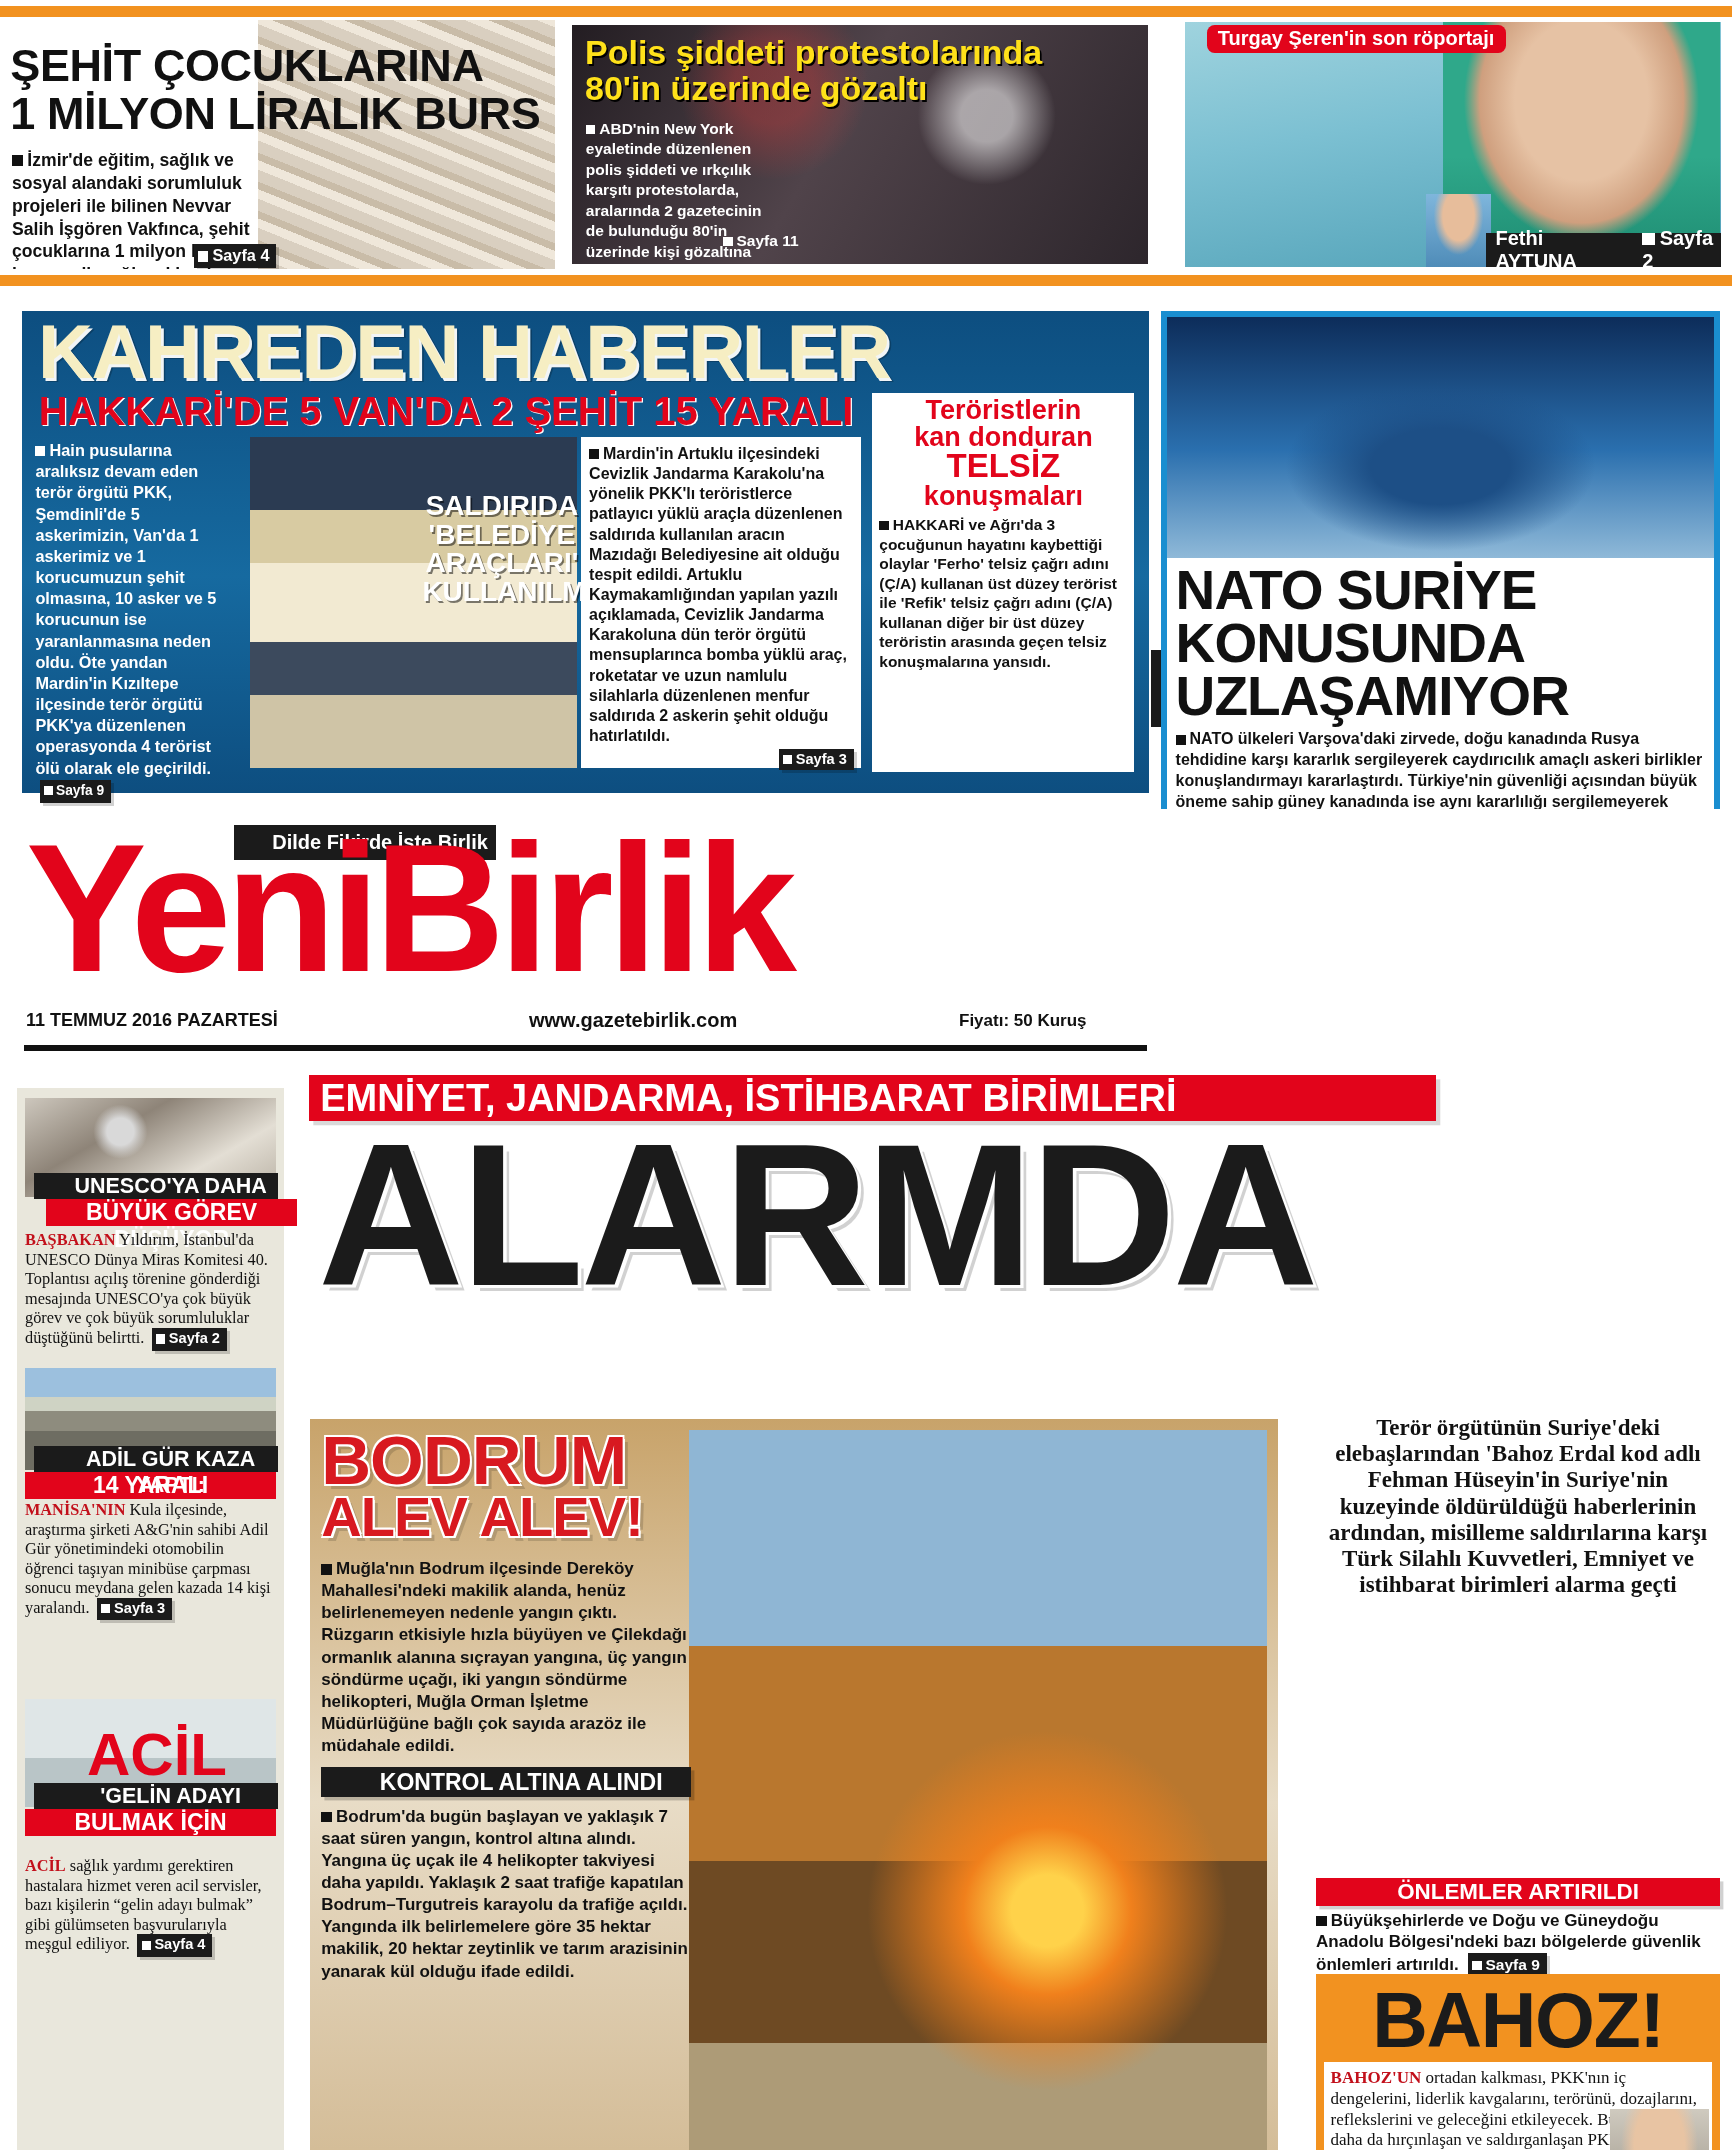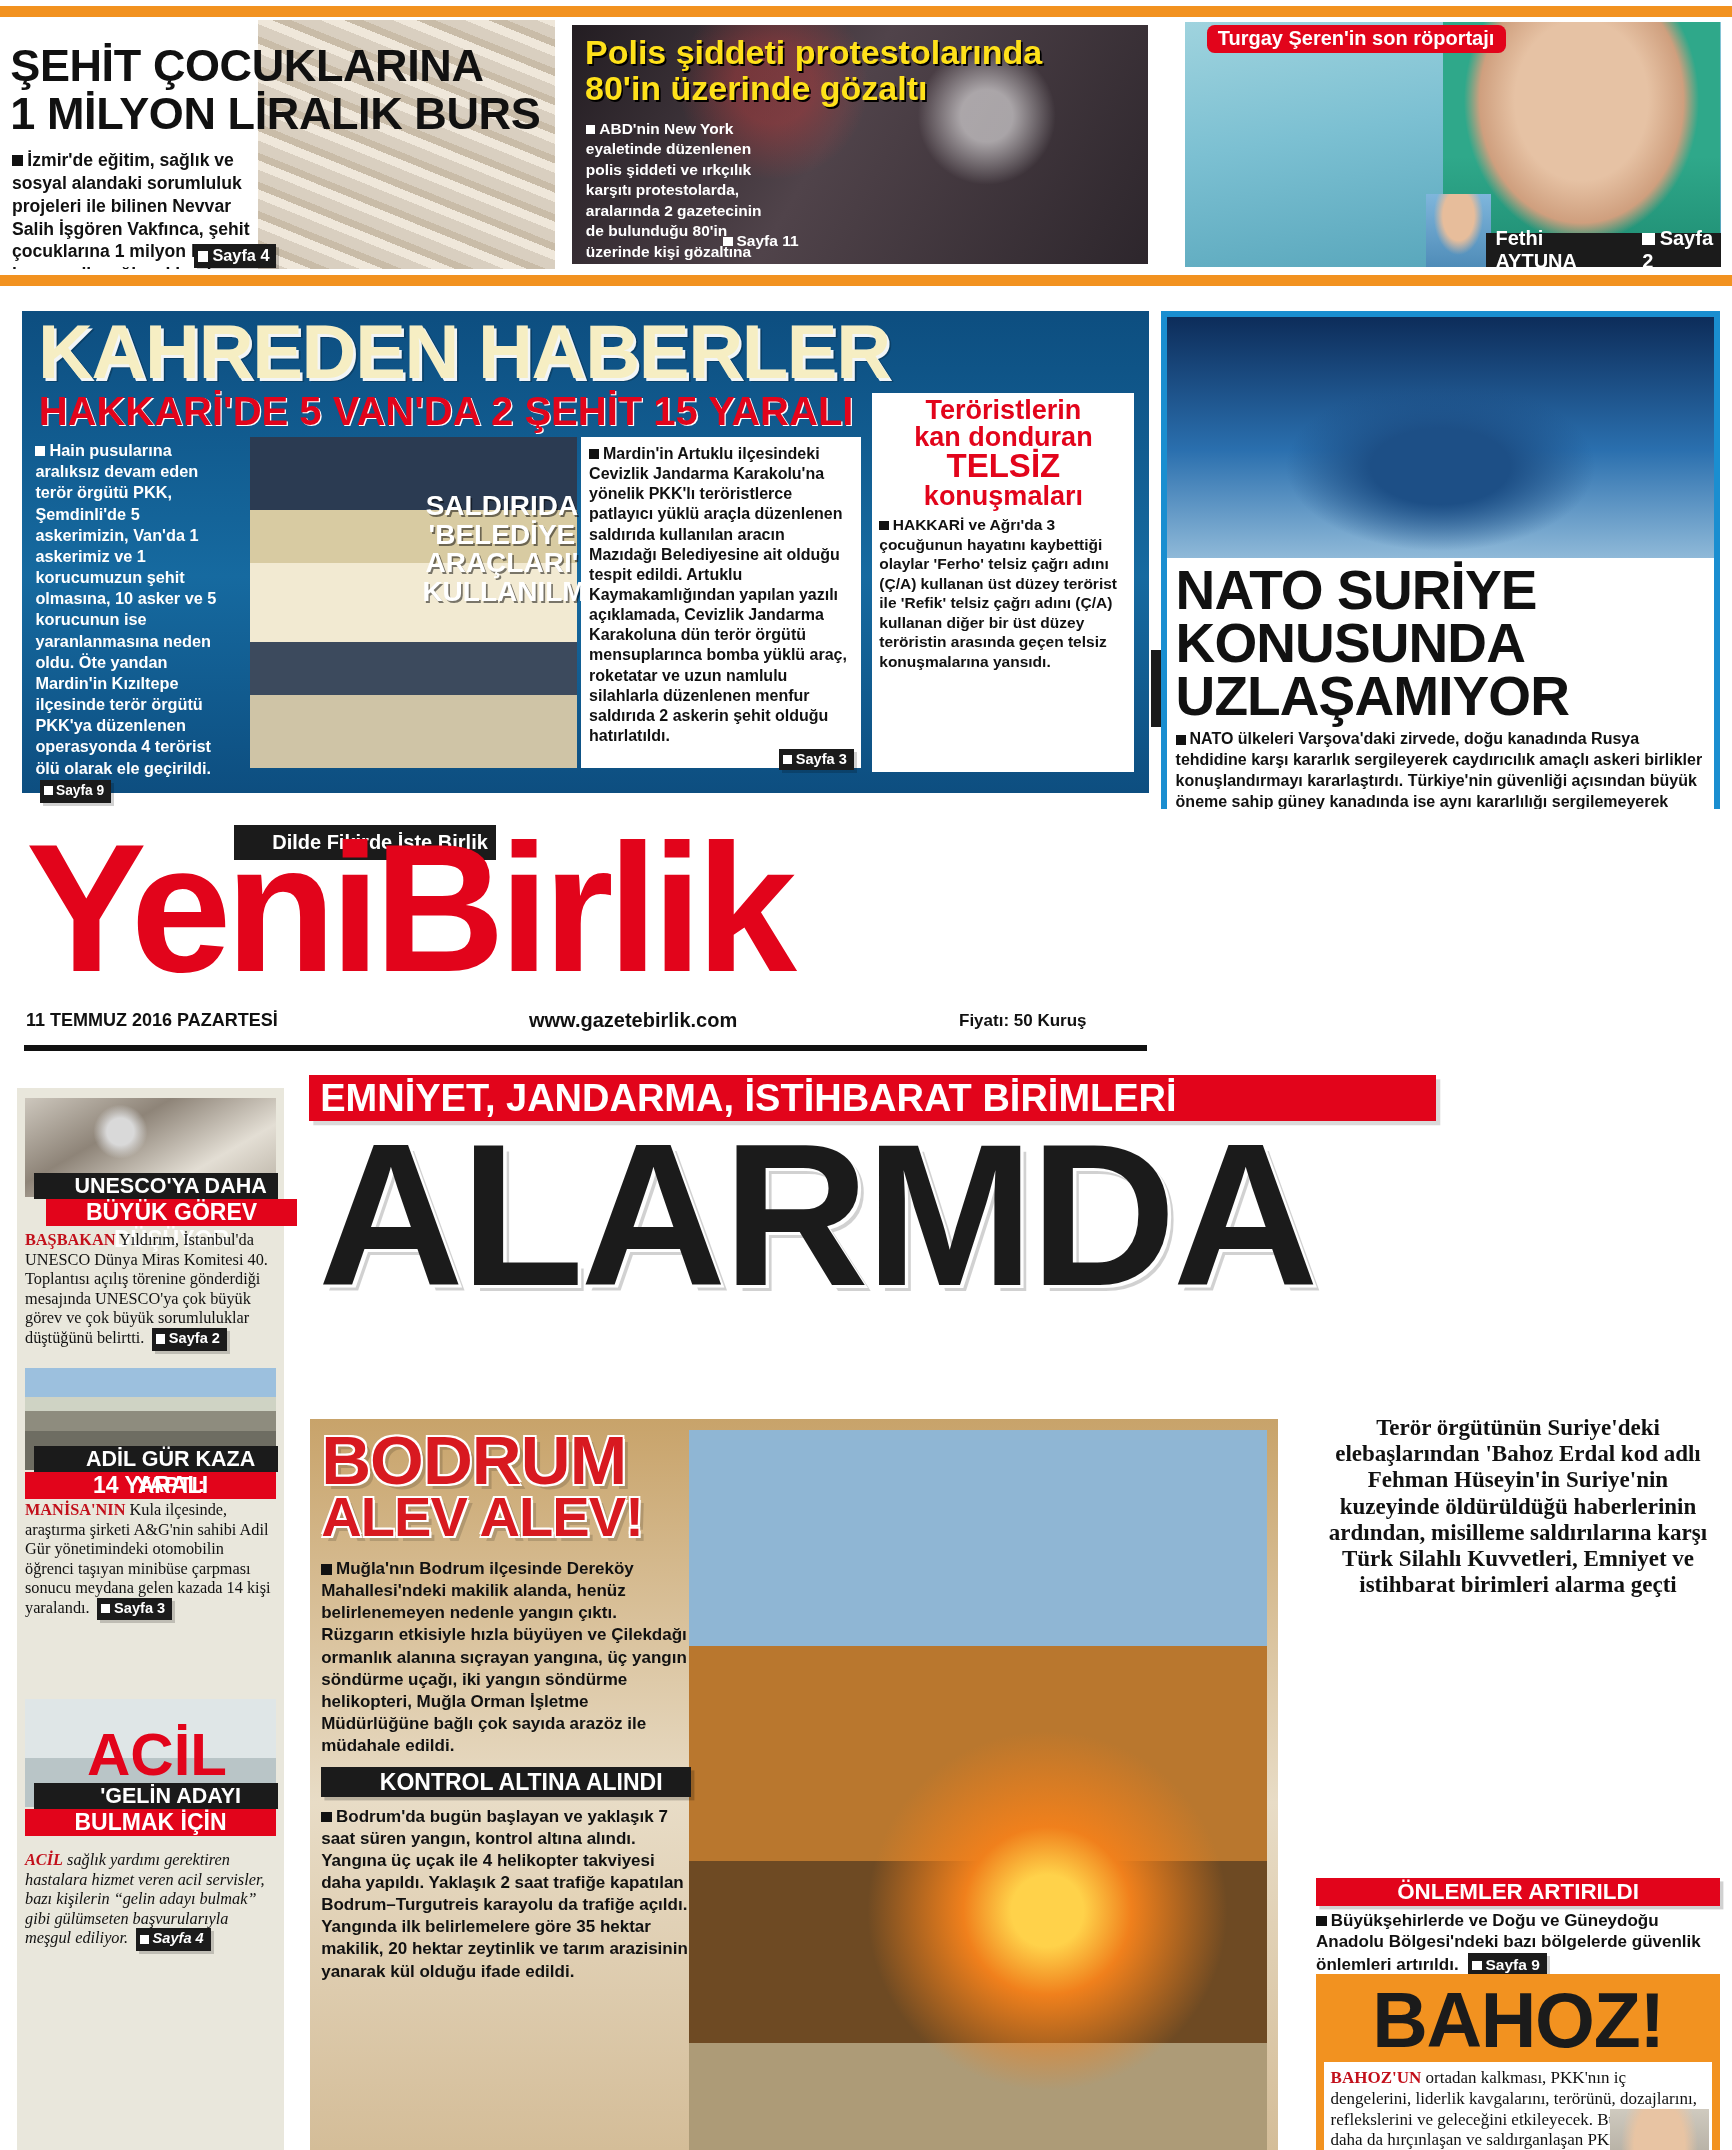--- a/index.html
+++ b/index.html
@@ -193,21 +193,21 @@
       <span class="sayfa" style="font-size:14.6px;margin-left:3.4px;"><span class="sqw"></span><span>Sayfa 3</span></span>
     </div>
   </div>
 
   <div class="abs" style="left:25px;top:1699px;width:251px;height:379px;">
     <div class="ph ph-acil" style="width:251px;height:108px;position:relative;">
       <div class="cond" style="position:absolute;left:62px;top:26px;font-size:60px;font-weight:bold;color:#e2041b;line-height:1;">ACİL</div>
     </div>
     <div class="blk cond" style="margin-top:-24px;position:relative;width:214px;left:8.6px;height:26px;color:#fff;font-size:21.5px;font-weight:bold;line-height:26px;text-align:center;">'GELİN ADAYI</div>
     <div class="red cond" style="width:251px;height:27px;color:#fff;font-size:23px;font-weight:bold;line-height:27px;text-align:center;">BULMAK İÇİN</div>
-    <div class="serif" style="margin-top:14px;font-size:16.3px;line-height:1.2;color:#111;font-style:italic;">
+    <div class="serif" style="margin-top:20px;font-size:16.3px;line-height:1.2;color:#111;">
       <b style="color:#c2101b;">ACİL</b><span> sağlık yardımı gerektiren hastalara hizmet veren acil servisler, bazı kişilerin “gelin adayı bulmak” gibi gülümseten başvurularıyla meşgul ediliyor.</span>
       <span class="sayfa" style="font-size:14.6px;margin-left:3.4px;"><span class="sqw"></span><span>Sayfa 4</span></span>
     </div>
   </div>
 
   <div class="abs" style="left:310px;top:1419px;width:968px;height:852px;
        background:linear-gradient(180deg,#c8a36a,#e8dcc6 45%,#cdb288);padding:11.2px;box-sizing:border-box;">
     <div class="ph ph-fire" style="position:absolute;left:379px;top:11.2px;width:578px;height:829px;"></div>
     <div class="abs" style="left:11.2px;top:11.2px;width:370px;height:465px;">
       <div class="cond" style="font-size:69px;font-weight:bold;color:#d81920;line-height:.9;letter-spacing:-0.9px;

